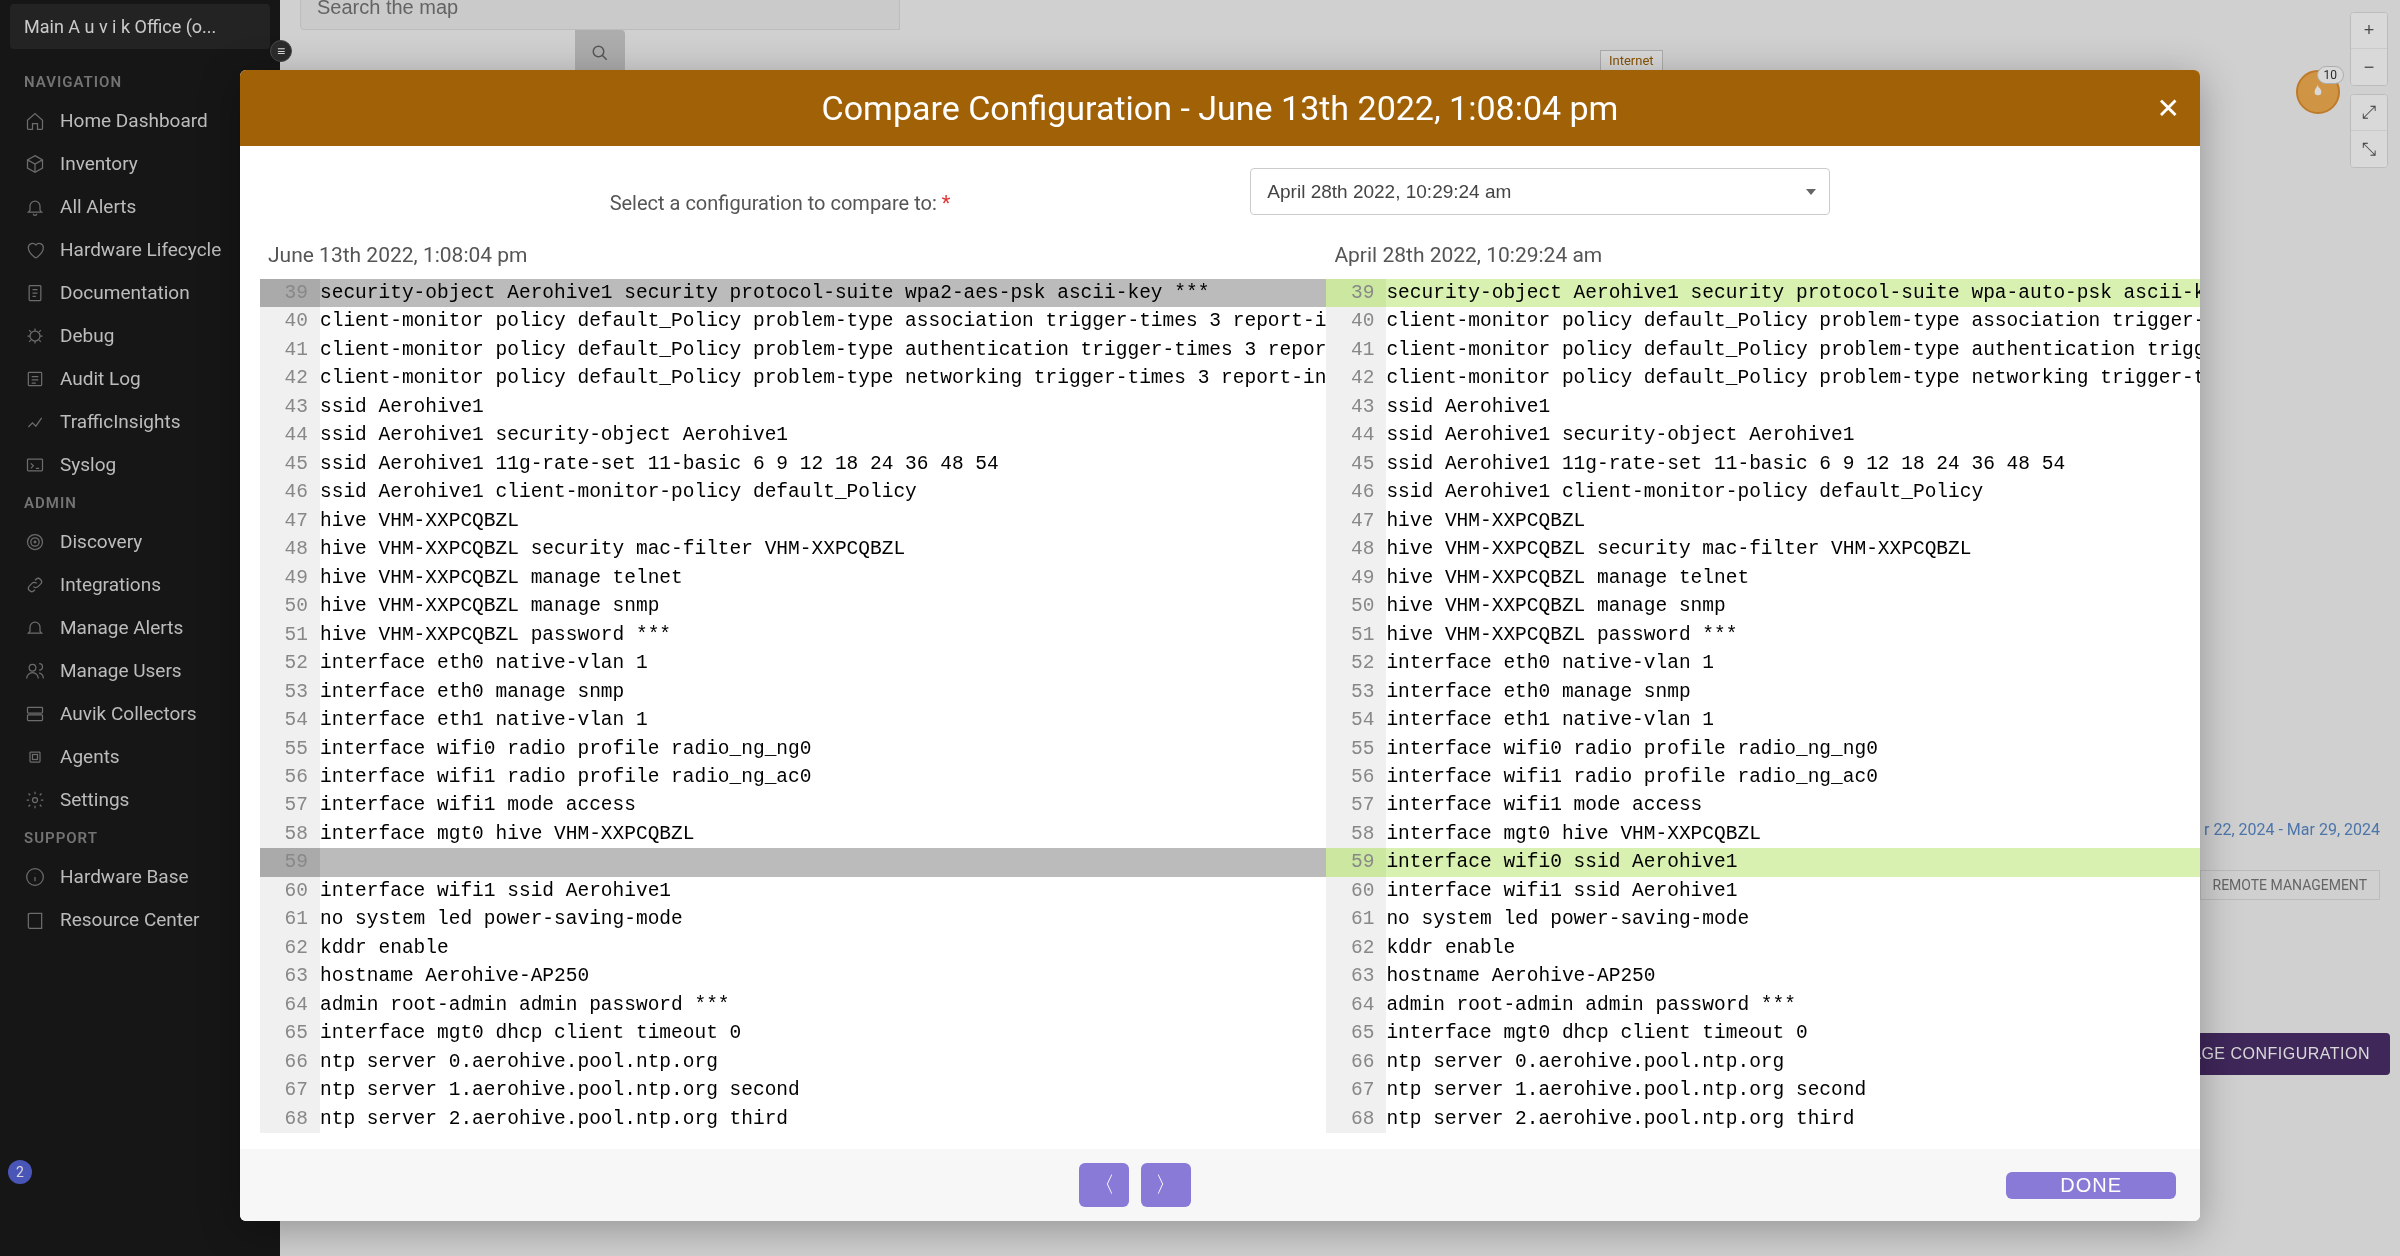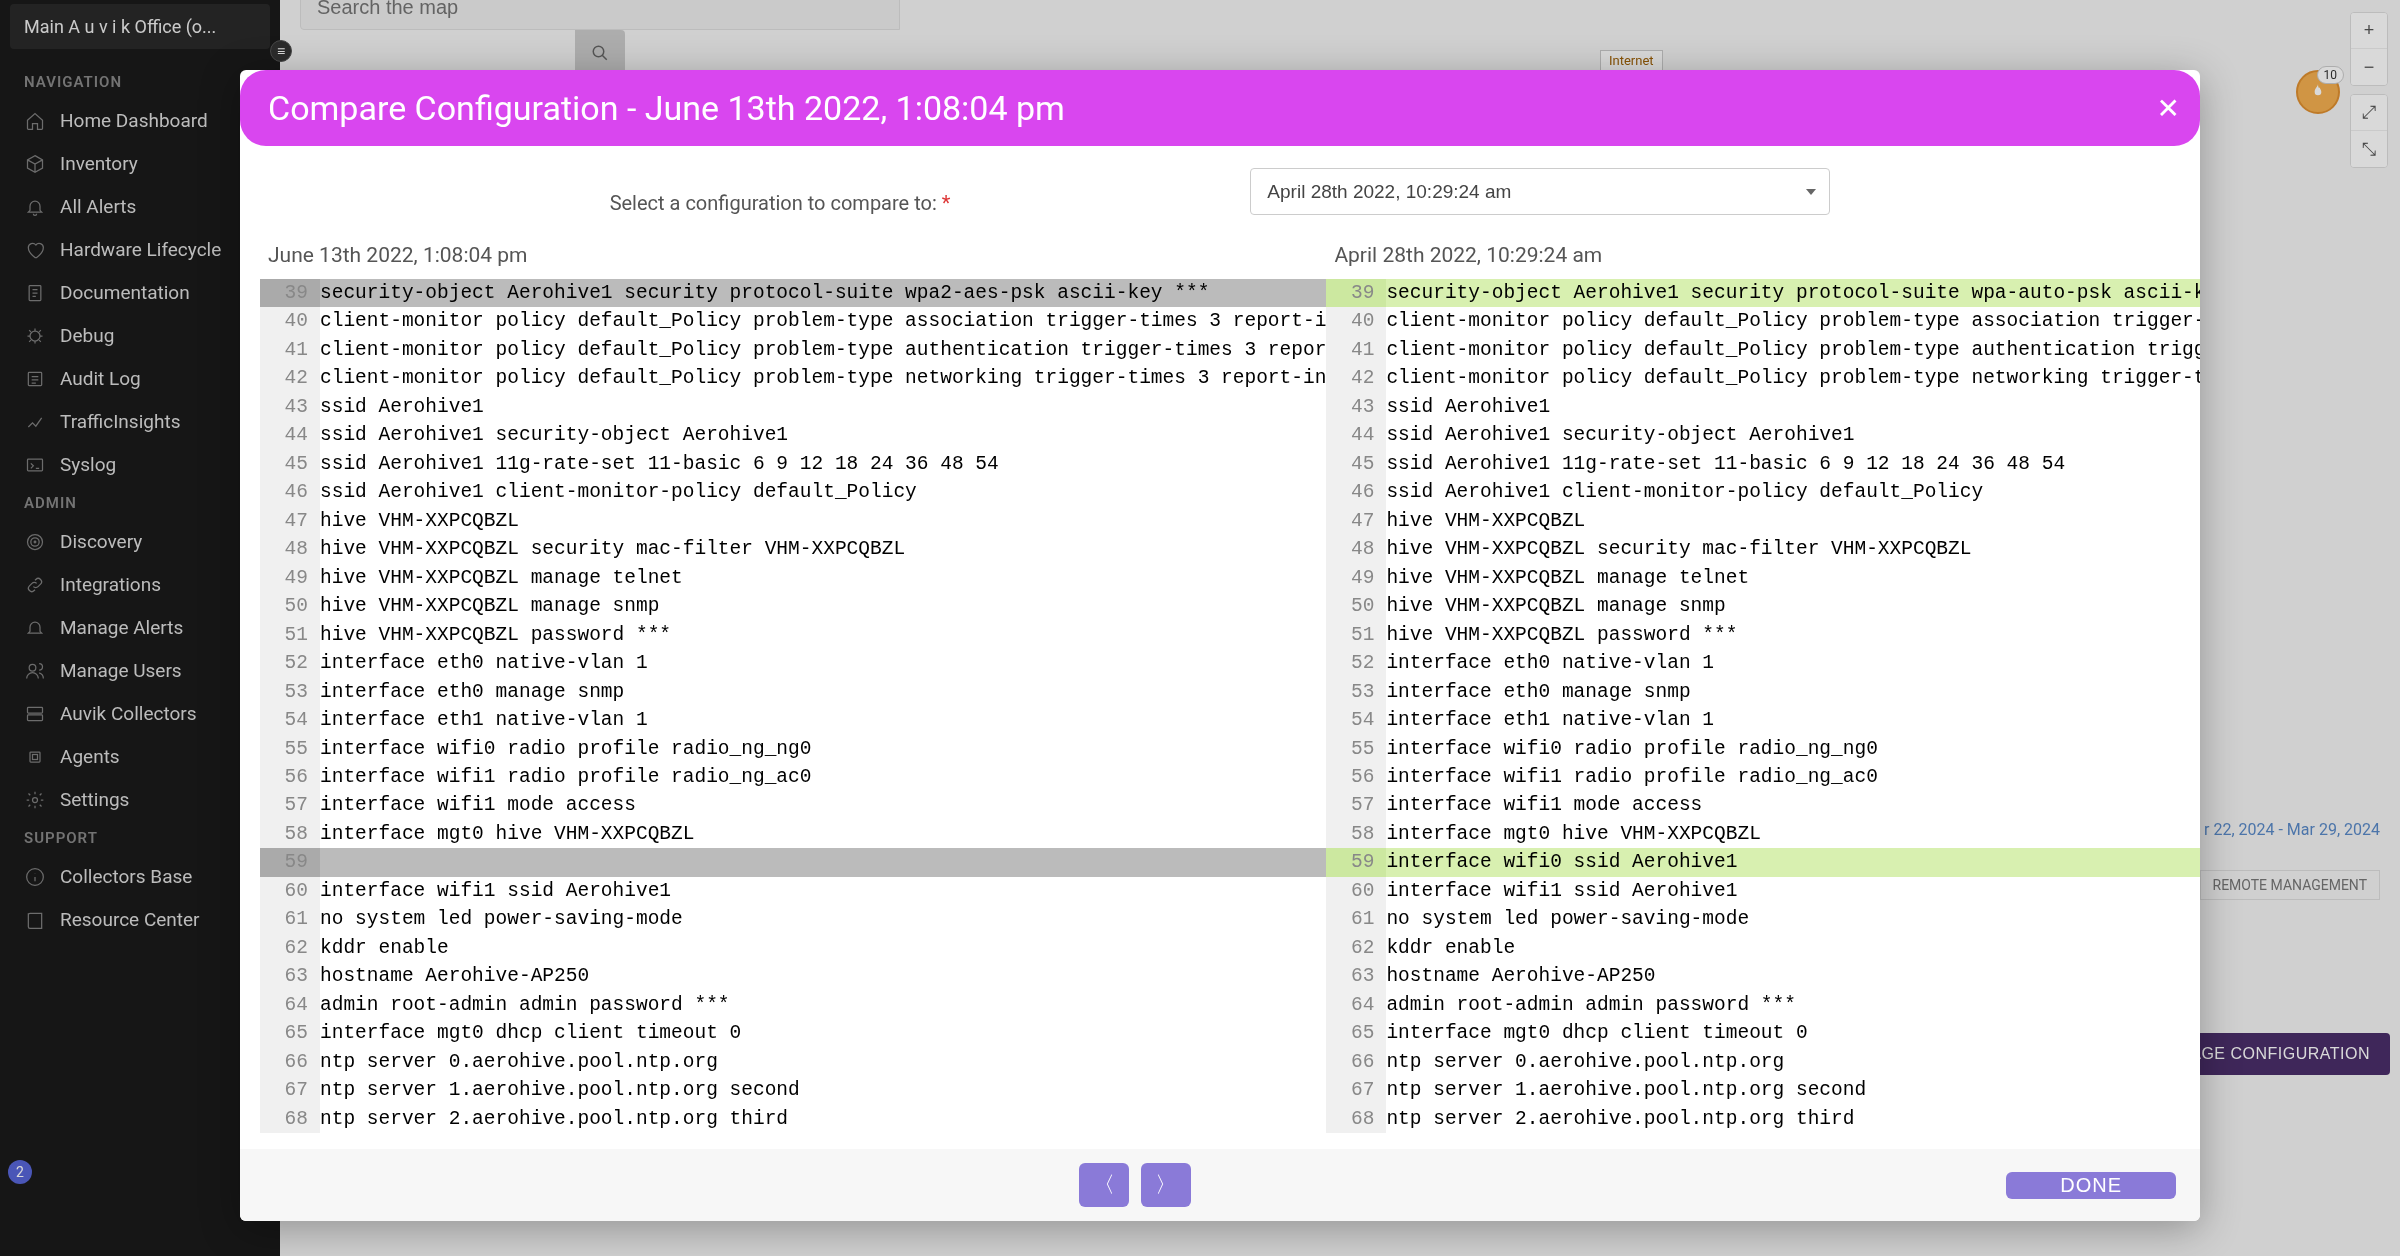--- a/index.html
+++ b/index.html
@@ -51,21 +51,21 @@
 .manage-btn { margin-left: auto; background: #4a2e6a; color: #fff; padding: 12px 20px; border: none; border-radius: 4px; font-size: 16px; letter-spacing: 0.5px; cursor: pointer; }
 .code-preview { font-family: 'Courier New', monospace; font-size: 18px; color: #444; line-height: 1.5; }
 .code-preview .ln { display: inline-block; width: 40px; text-align: right; color: #aaa; margin-right: 20px; }
 
 .date-range { position: absolute; right: 20px; top: 820px; z-index: 2; color: #5a8ac8; font-size: 16px; }
 .remote-tag { position: absolute; right: 20px; top: 870px; z-index: 2; background: #f5f5f5; border: 1px solid #ddd; padding: 6px 12px; font-size: 14px; color: #777; }
 
 
 .modal-overlay { position: absolute; inset: 0; background: rgba(0,0,0,0.15); z-index: 10; }
 .modal { position: absolute; left: 240px; top: 70px; right: 200px; background: #fff; border-radius: 6px; box-shadow: 0 8px 40px rgba(0,0,0,0.3); z-index: 20; overflow: hidden; }
-.modal-header { background: #d946ef; color: #fff; padding: 18px 28px; display: flex; align-items: center; justify-content: flex-start; position: relative; border-radius: 26px; }
+.modal-header { background: #a16207; color: #fff; padding: 18px 28px; display: flex; align-items: center; justify-content: center; position: relative; }
 .modal-title { font-size: 34px; font-weight: 400; }
 .modal-close { position: absolute; right: 20px; top: 50%; transform: translateY(-50%); color: #fff; font-size: 28px; cursor: pointer; background: none; border: none; }
 
 .select-row { padding: 22px 0; display: flex; align-items: flex-end; justify-content: center; gap: 300px; }
 .select-label { font-size: 20px; color: #555; }
 .select-label .req { color: #d33; }
 .select-box { width: 580px; padding: 12px 16px; border: 1px solid #ccc; border-radius: 4px; font-size: 19px; color: #444; background: #fff; appearance: none; position: relative; }
 .select-wrap { position: relative; display: inline-block; }
 .select-wrap::after { content: ''; position: absolute; right: 14px; top: 50%; transform: translateY(-50%); width: 0; height: 0; border-left: 5px solid transparent; border-right: 5px solid transparent; border-top: 6px solid #666; pointer-events: none; }
 .select-wrap::before { content: ''; position: absolute; right: 14px; top: 50%; transform: translateY(-11px); width: 0; height: 0; border-left: 5px solid transparent; border-right: 5px solid transparent; border-bottom: 6px solid #666; pointer-events: none; }
@@ -238,21 +238,21 @@
     </div>
 
   <div class="section-head">SUPPORT</div>
   <div class="nav-item">
       <span class="nav-icon">
         <svg viewBox="0 0 24 24">
           <circle cx="12" cy="12" r="10"></circle>
           <path d="M12 8v.5M12 12v5"></path>
         </svg>
       </span>
-      <span>Collectors Base</span>
+      <span>Hardware Base</span>
     </div>
   <div class="nav-item">
       <span class="nav-icon">
         <svg viewBox="0 0 24 24">
           <path d="M4 4v16a2 2 0 002 2h14V4H6a2 2 0 00-2 2z"></path>
         </svg>
       </span>
       <span>Resource Center</span>
     </div>
 </aside>

